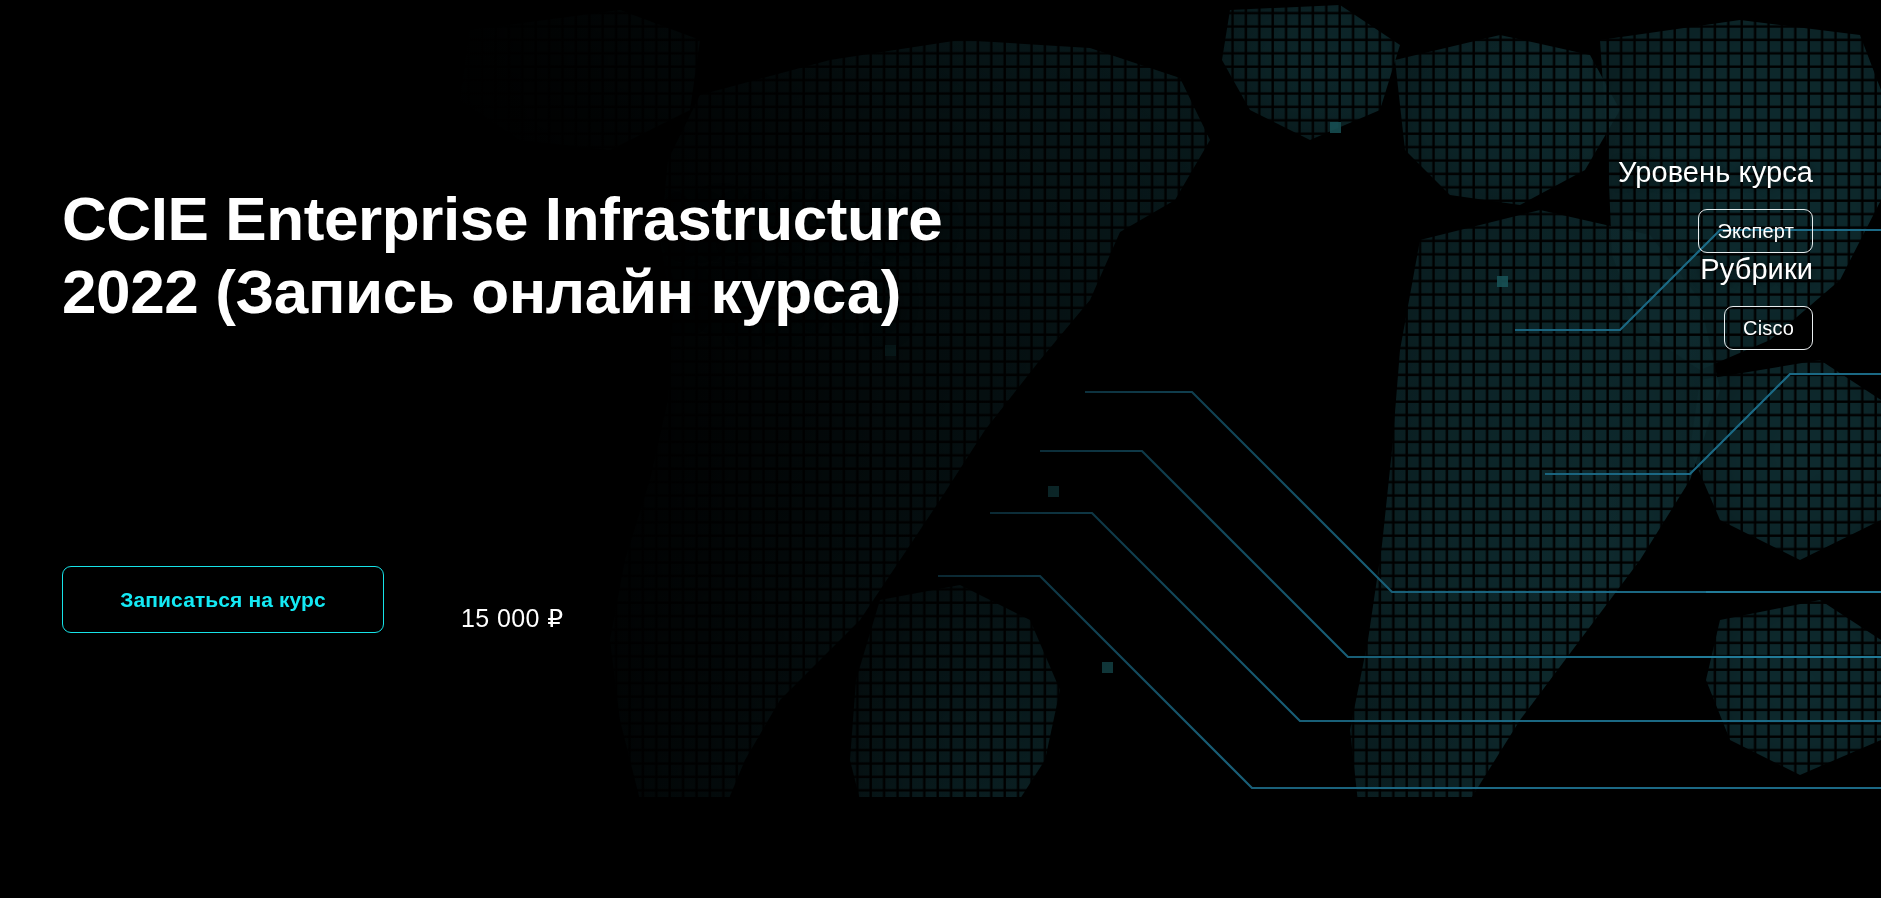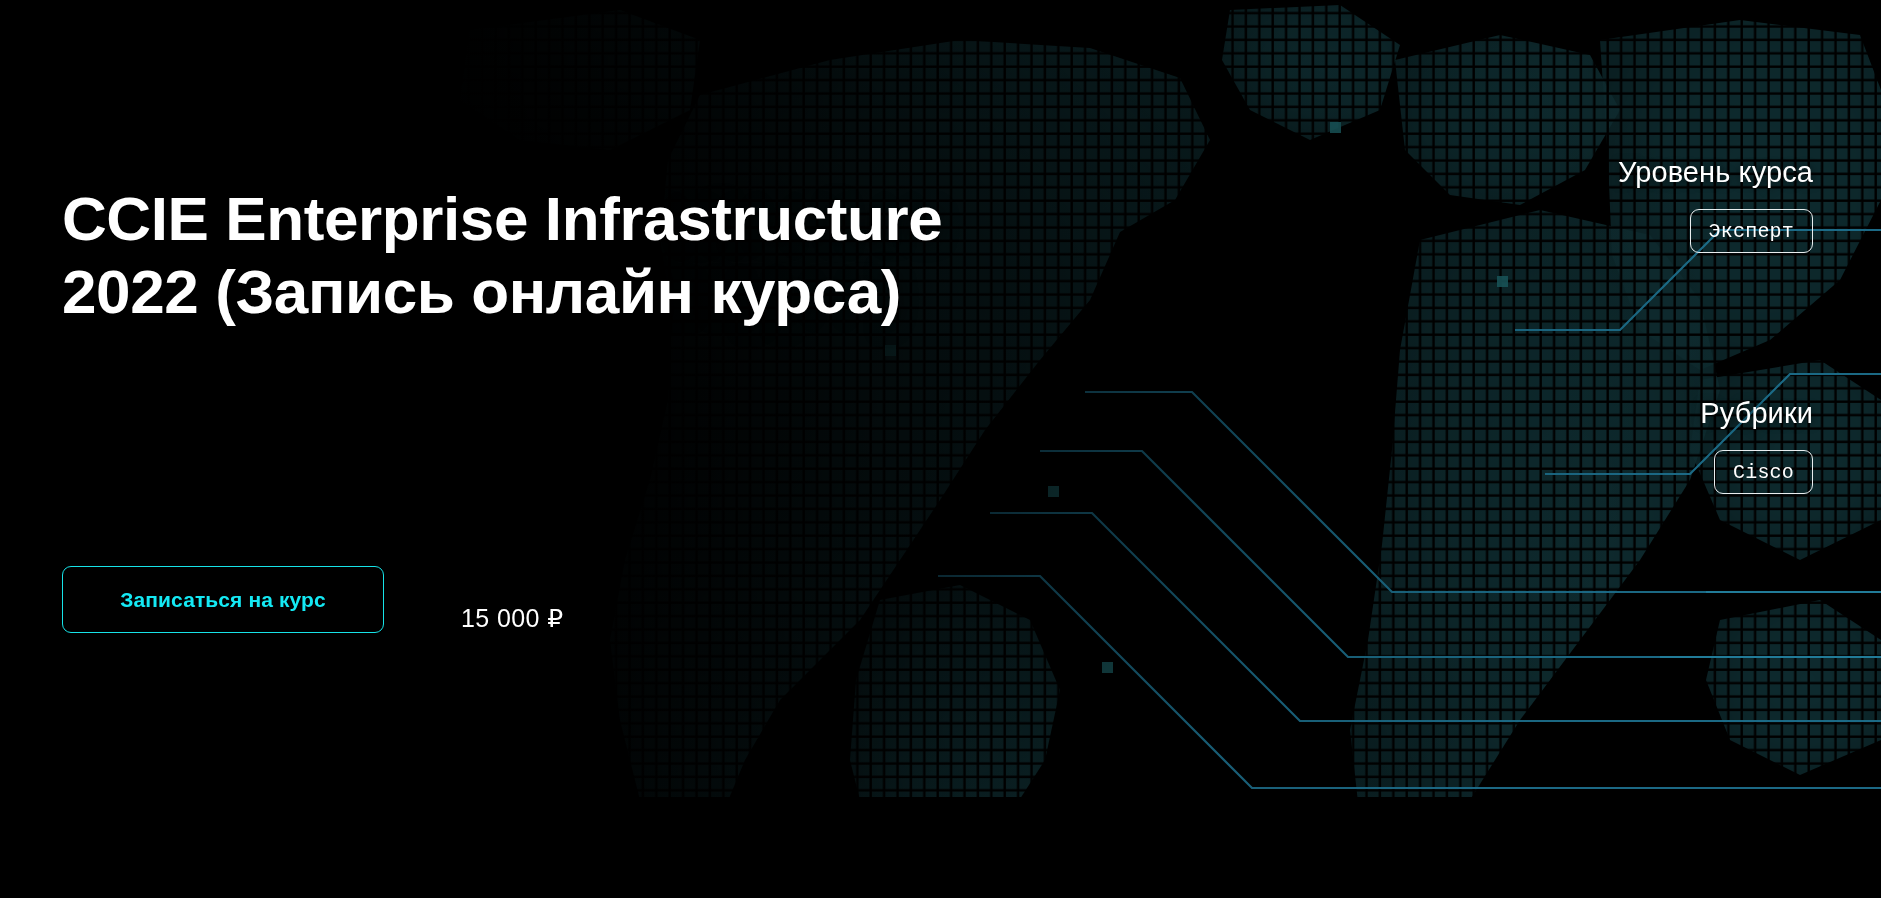--- a/index.html
+++ b/index.html
@@ -111,35 +111,34 @@
 
   
   .meta-col {
     position: absolute;
     right: 68px;
     top: 156px;
     width: 360px;
     display: flex;
     flex-direction: column;
     align-items: flex-end;
-    gap: 48px;
   }
 
   .meta-group { display: flex; flex-direction: column; align-items: flex-end; }
-  .meta-group + .meta-group { margin-top: 96px; }
+  .meta-group + .meta-group { }
 
   .meta-heading {
     color: #ffffff;
     font-size: 29px;
     font-weight: 400;
     letter-spacing: 0.1px;
     text-shadow: 0 1px 10px rgba(0,0,0,0.8);
   }
 
-  .chip-row { margin-top: 20px; display: flex; gap: 10px; font-family: Liberation Mono, monospace; }
+  .chip-row { margin-top: 20px; display: flex; gap: 10px; }
 
   .chip {
     display: inline-flex;
     align-items: center;
     justify-content: center;
     min-width: 60px;
     height: 44px;
     padding: 0 18px;
     border: 1px solid #e9eef0;
     border-radius: 9px;

